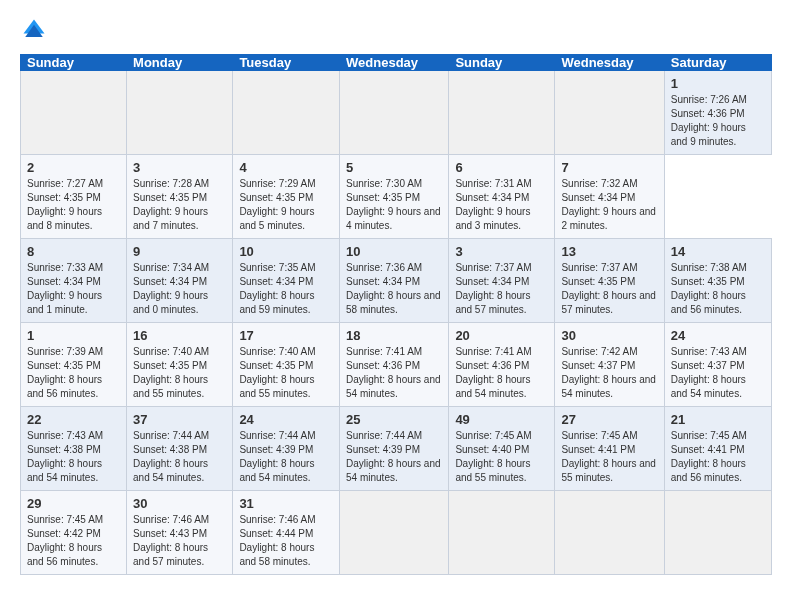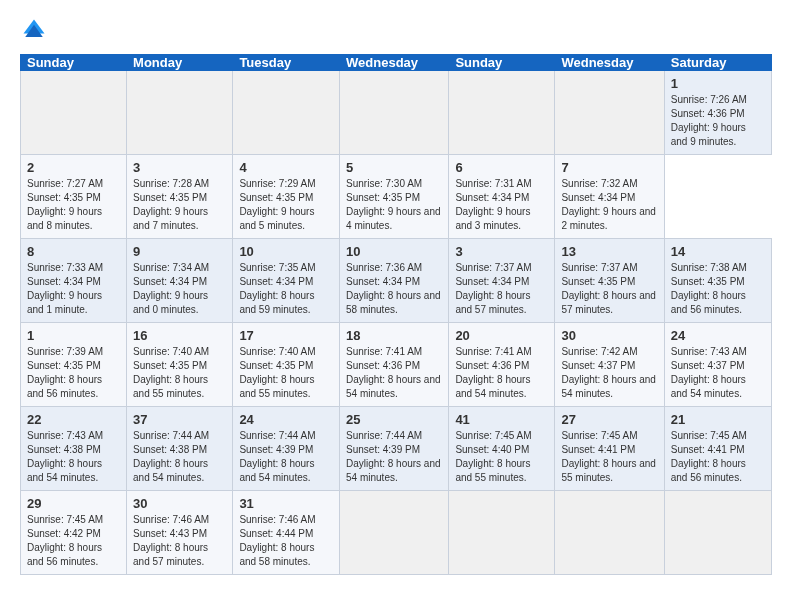--- a/index.html
+++ b/index.html
@@ -166,21 +166,21 @@
         <td><span class="day-number">18</span><span class="cell-text">Sunrise: 7:41 AM<br>Sunset: 4:36 PM<br>Daylight: 8 hours and 54 minutes.</span></td>
         <td><span class="day-number">20</span><span class="cell-text">Sunrise: 7:41 AM<br>Sunset: 4:36 PM<br>Daylight: 8 hours and 54 minutes.</span></td>
         <td><span class="day-number">30</span><span class="cell-text">Sunrise: 7:42 AM<br>Sunset: 4:37 PM<br>Daylight: 8 hours and 54 minutes.</span></td>
         <td><span class="day-number">24</span><span class="cell-text">Sunrise: 7:43 AM<br>Sunset: 4:37 PM<br>Daylight: 8 hours and 54 minutes.</span></td>
       </tr>
       <tr>
         <td><span class="day-number">22</span><span class="cell-text">Sunrise: 7:43 AM<br>Sunset: 4:38 PM<br>Daylight: 8 hours and 54 minutes.</span></td>
         <td><span class="day-number">37</span><span class="cell-text">Sunrise: 7:44 AM<br>Sunset: 4:38 PM<br>Daylight: 8 hours and 54 minutes.</span></td>
         <td><span class="day-number">24</span><span class="cell-text">Sunrise: 7:44 AM<br>Sunset: 4:39 PM<br>Daylight: 8 hours and 54 minutes.</span></td>
         <td><span class="day-number">25</span><span class="cell-text">Sunrise: 7:44 AM<br>Sunset: 4:39 PM<br>Daylight: 8 hours and 54 minutes.</span></td>
-        <td><span class="day-number">41</span><span class="cell-text">Sunrise: 7:45 AM<br>Sunset: 4:40 PM<br>Daylight: 8 hours and 55 minutes.</span></td>
+        <td><span class="day-number">49</span><span class="cell-text">Sunrise: 7:45 AM<br>Sunset: 4:40 PM<br>Daylight: 8 hours and 55 minutes.</span></td>
         <td><span class="day-number">27</span><span class="cell-text">Sunrise: 7:45 AM<br>Sunset: 4:41 PM<br>Daylight: 8 hours and 55 minutes.</span></td>
         <td><span class="day-number">21</span><span class="cell-text">Sunrise: 7:45 AM<br>Sunset: 4:41 PM<br>Daylight: 8 hours and 56 minutes.</span></td>
       </tr>
       <tr>
         <td><span class="day-number">29</span><span class="cell-text">Sunrise: 7:45 AM<br>Sunset: 4:42 PM<br>Daylight: 8 hours and 56 minutes.</span></td>
         <td><span class="day-number">30</span><span class="cell-text">Sunrise: 7:46 AM<br>Sunset: 4:43 PM<br>Daylight: 8 hours and 57 minutes.</span></td>
         <td><span class="day-number">31</span><span class="cell-text">Sunrise: 7:46 AM<br>Sunset: 4:44 PM<br>Daylight: 8 hours and 58 minutes.</span></td>
         <td class="empty-cell"></td>
         <td class="empty-cell"></td>
         <td class="empty-cell"></td>

